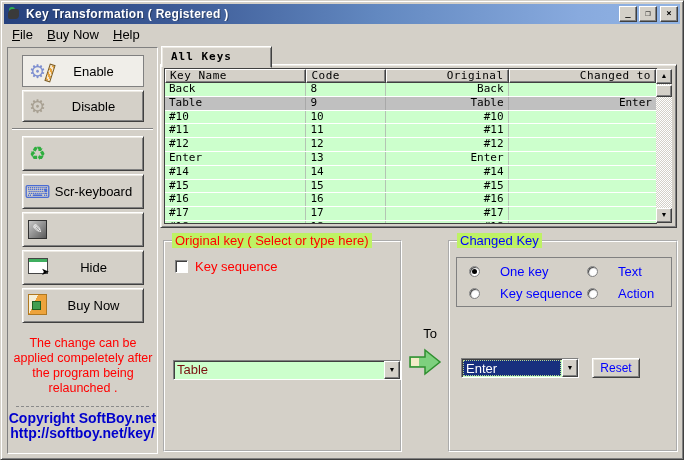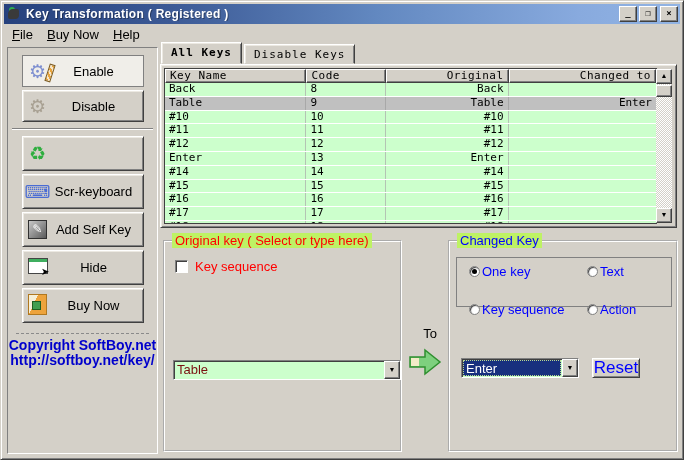--- a/index.html
+++ b/index.html
@@ -47,21 +47,21 @@
   .winico{display:inline-block;position:relative;width:18px;height:14px;background:#fff;border:1px solid #444;}
   .winico .bar{position:absolute;left:0;top:0;right:0;height:3px;background:#3fae5f;}
   .winico .arr{position:absolute;right:-3px;bottom:-4px;color:#000;font-size:10px;line-height:10px;}
   .pkg{display:inline-block;width:17px;height:19px;background:linear-gradient(115deg,#f5efd8 0 35%,#eda33c 35% 100%);
     border:1px solid #b07820;position:relative;}
   .pkg .chip{position:absolute;left:3px;top:6px;width:7px;height:7px;background:#3f9e4f;border:1px solid #206020;}
   .notice{margin:13px 4px 0 4px;color:#ff0000;text-align:center;font-size:12.5px;line-height:15px;width:142px;}
   .dashes{margin:10px 8px 4px 8px;border-top:1px dashed #8a8a8a;}
   .copyright{color:#0000cc;font-weight:bold;font-size:14px;text-align:center;line-height:15px;}
   
-  .tabs{position:absolute;left:160px;top:45px;height:18px;display:flex;align-items:flex-end;}
+  .tabs{position:absolute;left:160px;top:45px;height:18px;display:flex;flex-direction:column;}
   .tab{font-family:"DejaVu Sans Mono","Liberation Mono",monospace;font-size:11px;letter-spacing:1px;
     padding:3px 9px 2px 9px;background:#d4d0c8;border:1px solid;border-color:#fff #404040 transparent #fff;
     box-shadow:inset 1px 1px 0 #ece9e2,inset -1px 0 0 #808080;margin-right:2px;color:#000;}
   .tab.active{font-weight:bold;padding-bottom:4px;position:relative;z-index:3;}
   
   .table-panel{position:absolute;left:159px;top:63px;width:517px;height:164px;background:#d4d0c8;
     border:1px solid;border-color:#fff #404040 #404040 #fff;box-shadow:inset 1px 1px 0 #ece9e2,inset -1px -1px 0 #808080;
     box-sizing:border-box;padding:3px;}
   .grid{position:relative;width:493px;height:156px;border:1px solid #404040;box-sizing:border-box;
     font-family:"DejaVu Sans Mono","Liberation Mono",monospace;font-size:11px;background:#ccffcc;overflow:hidden;}
@@ -100,28 +100,28 @@
   .combo-text{flex:1;padding:1px 2px 0 3px;line-height:16px;white-space:nowrap;overflow:hidden;}
   .combo-orig .combo-text{color:#7a1010;}
   .combo-chg .combo-text{background:#17307e;color:#ffffff;outline:1px dotted #b8d890;outline-offset:-1px;margin:1px;}
   .combo-btn{width:16px;background:#d4d0c8;border:1px solid;border-color:#fff #404040 #404040 #fff;
     box-shadow:inset -1px -1px 0 #808080;font-size:7px;text-align:center;line-height:15px;color:#000;box-sizing:border-box;}
   .to-wrap{position:absolute;left:403px;top:325px;width:40px;text-align:center;}
   .to-label{color:#000;font-size:13px;margin-left:12px;}
   .arrow-svg{margin-top:6px;margin-left:2px;}
   .radio-panel{position:absolute;left:6px;top:15px;width:216px;height:50px;border:1px solid #808080;
     display:grid;grid-template-columns:118px 1fr;align-content:center;row-gap:7px;padding-left:12px;box-sizing:border-box;}
-  .radio-row{display:flex;align-items:center;gap:2px;margin-top:16px;}
+  .radio-row{display:flex;align-items:center;gap:20px;}
   .radio{width:11px;height:11px;border-radius:50%;background:#fff;border:1px solid #808080;
     box-shadow:inset 1px 1px 1px #404040;position:relative;flex:0 0 11px;box-sizing:border-box;}
   .radio.checked::after{content:"";position:absolute;left:2px;top:2px;width:5px;height:5px;border-radius:50%;background:#000;}
   .radio-label{color:#0000ff;font-size:13px;}
   .reset-btn{position:absolute;left:142px;top:116px;width:48px;height:20px;background:#d4d0c8;
     border:1px solid;border-color:#fff #404040 #404040 #fff;box-shadow:inset 1px 1px 0 #ece9e2,inset -1px -1px 0 #808080;
-    color:#0000ff;font-size:17px;text-align:center;line-height:18px;box-sizing:border-box;}
+    color:#0000ff;font-size:12px;text-align:center;line-height:18px;box-sizing:border-box;}
 </style>
 </head>
 <body>
 
 <div class="window">
 
   <div class="titlebar">
     <div class="app-icon">
       <div class="dot"></div>
       <div class="blob"></div>
@@ -153,32 +153,32 @@
     <div class="side-sep"></div>
     <div class="side-btn tall">
       <span class="icon"><span class="recycle">♻</span></span>
     </div>
     <div class="side-btn tall">
       <span class="icon"><span class="kbd">⌨</span></span>
       <span class="lbl">Scr-keyboard</span>
     </div>
     <div class="side-btn tall">
       <span class="icon"><span class="keybase">✎</span></span>
-      <span class="lbl">Add Self Key</span>
     </div>
     <div class="side-btn tall">
       <span class="icon">
         <span class="winico"><span class="bar"></span><span class="arr">➤</span></span>
       </span>
       <span class="lbl">Hide</span>
     </div>
     <div class="side-btn tall">
       <span class="icon"><span class="pkg"><span class="chip"></span></span></span>
       <span class="lbl">Buy Now</span>
     </div>
+    <div class="notice">The change can be applied compeletely after the program being relaunched .</div>
     <div class="dashes"></div>
     <div class="copyright">Copyright  SoftBoy.net</div>
     <div class="copyright">http://softboy.net/key/</div>
   </div>
 
   <div class="tabs">
     <div class="tab active">All Keys</div>
     <div class="tab">Disable Keys</div>
   </div>
 

